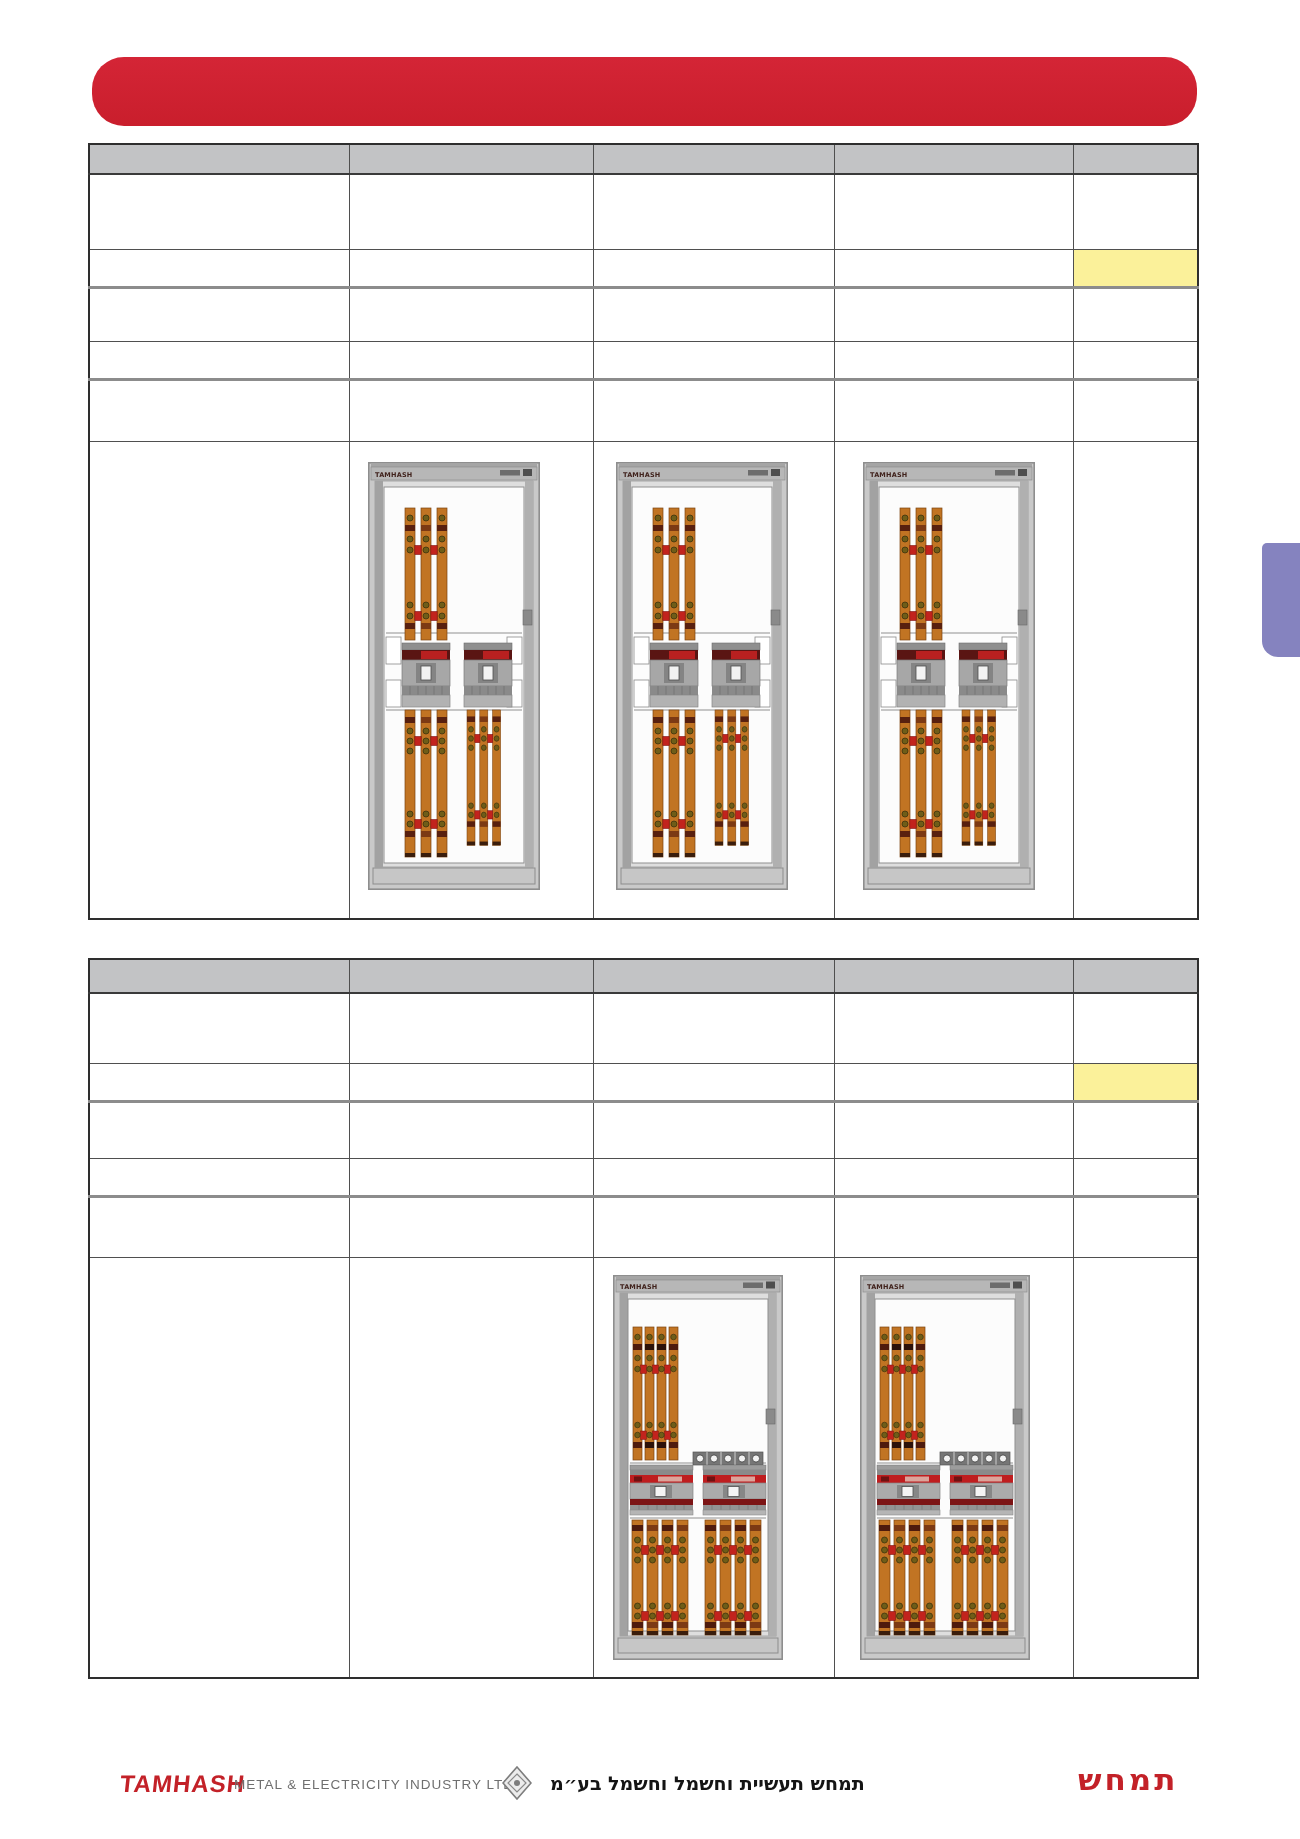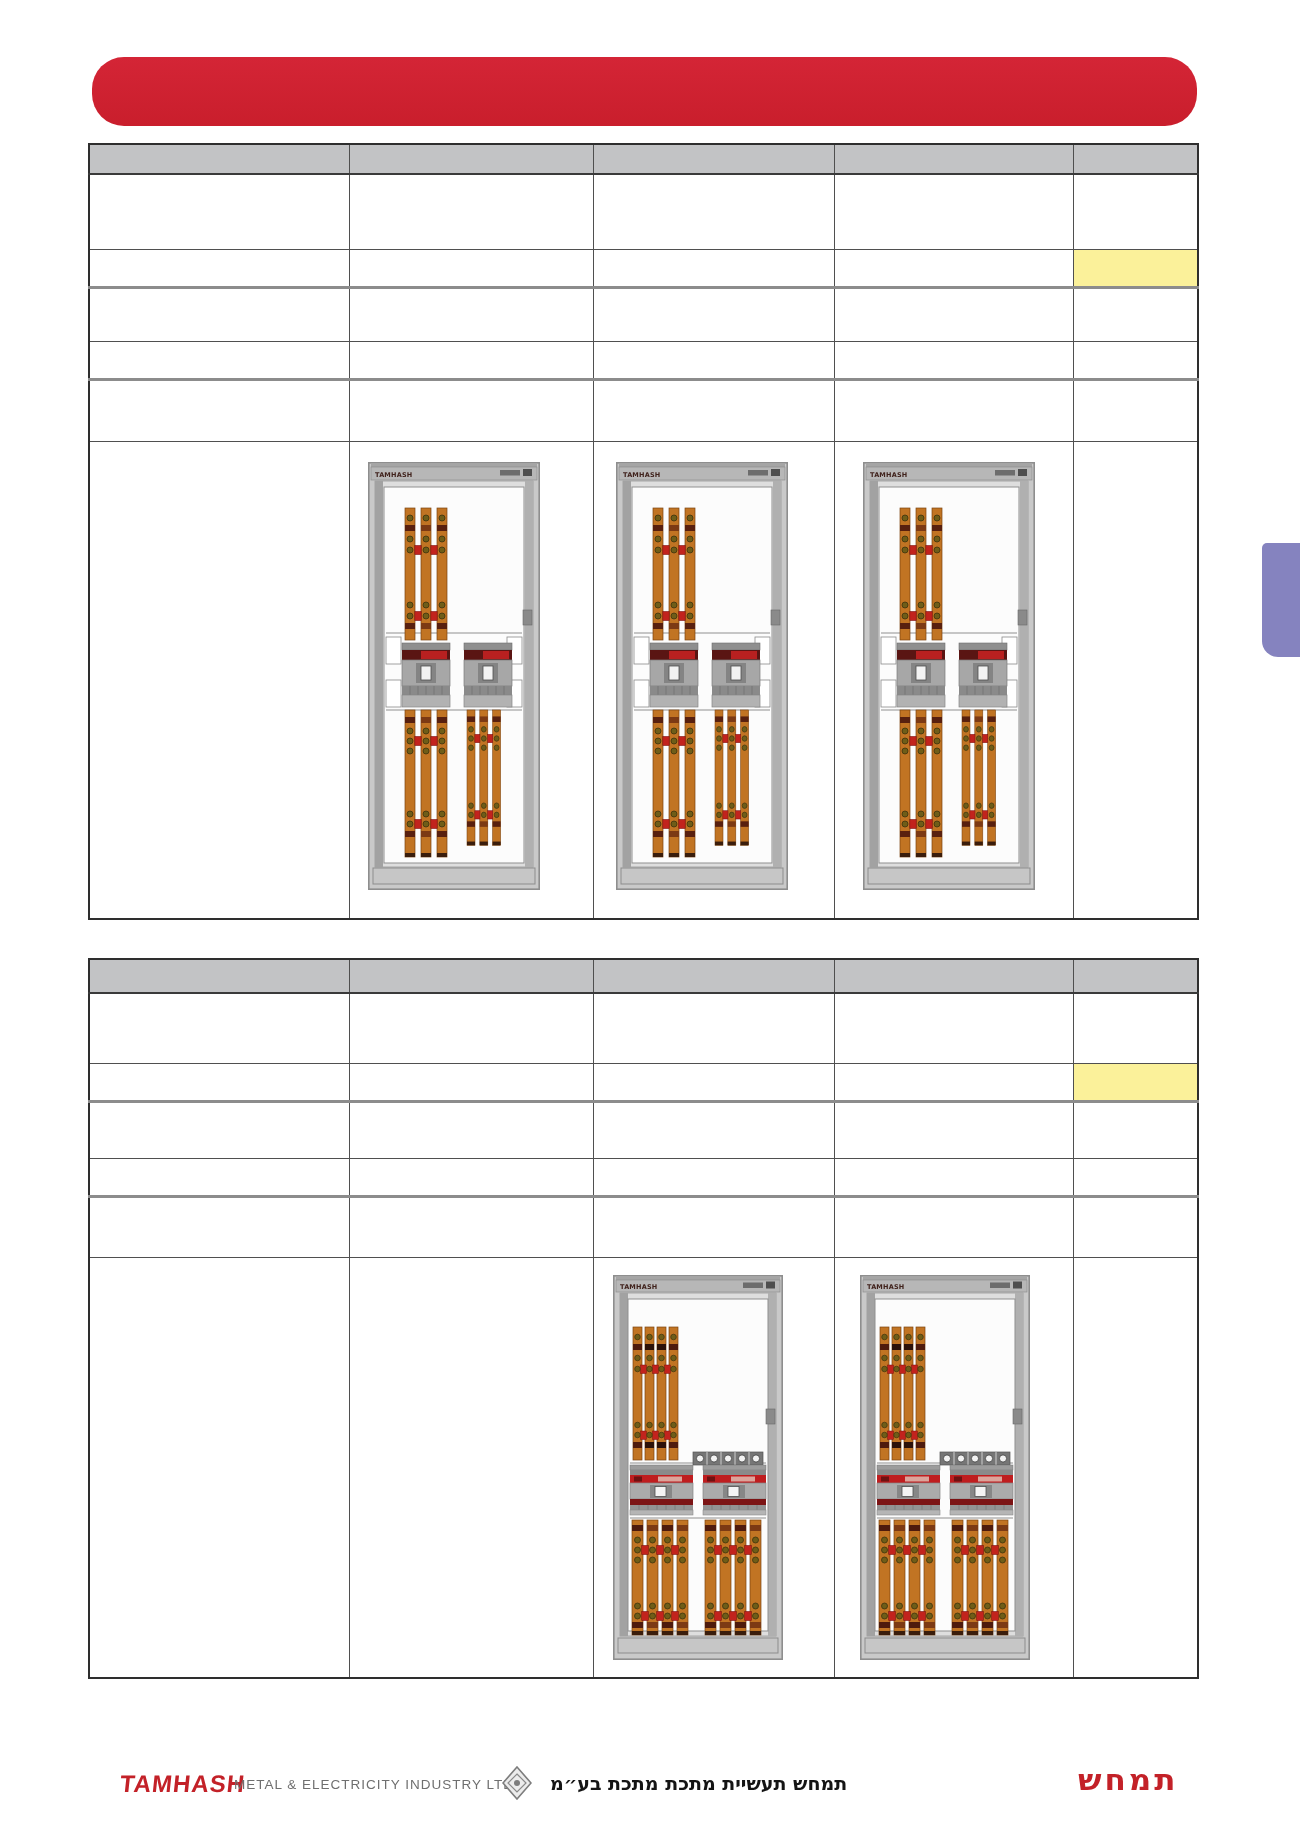--- a/index.html
+++ b/index.html
@@ -396,17 +396,17 @@
     </svg>
 
   <div class="footer">
     <span class="f-logo">TAMHASH</span>
     <span class="f-company">METAL &amp; ELECTRICITY  INDUSTRY  LTD</span>
     <svg class="f-badge" width="30" height="34" viewBox="0 0 30 34">
       <path d="M15 1 L29 17 L15 33 L1 17 Z" fill="#ececec" stroke="#7d7d7d" stroke-width="1.6"></path>
       <path d="M15 8 L24 17 L15 26 L6 17 Z" fill="none" stroke="#8a8a8a" stroke-width="1.2"></path>
       <circle cx="15" cy="17" r="3" fill="#7d7d7d"></circle>
     </svg>
-    <span class="f-hebrew">תמחש תעשיית מתכת מתכת בע״מ</span>
+    <span class="f-hebrew">תמחש תעשיית וחשמל וחשמל בע״מ</span>
     <span class="f-heblogo">תמחש</span>
   </div>
 
 </div>
 
 </body></html>

